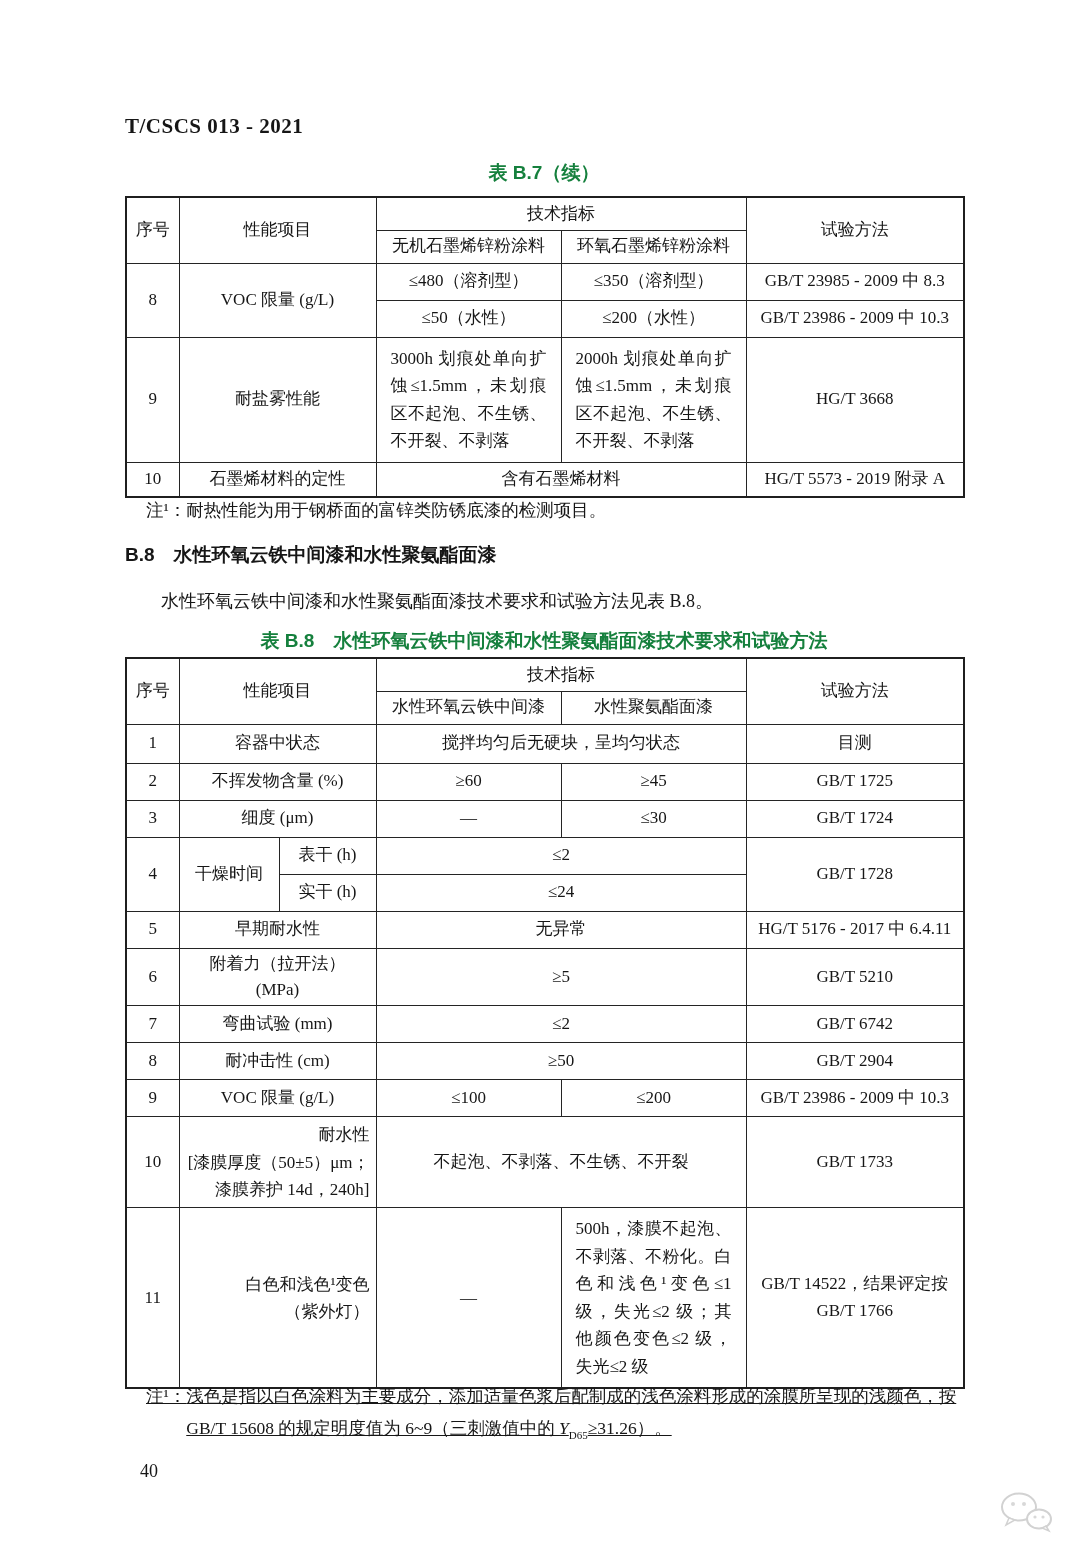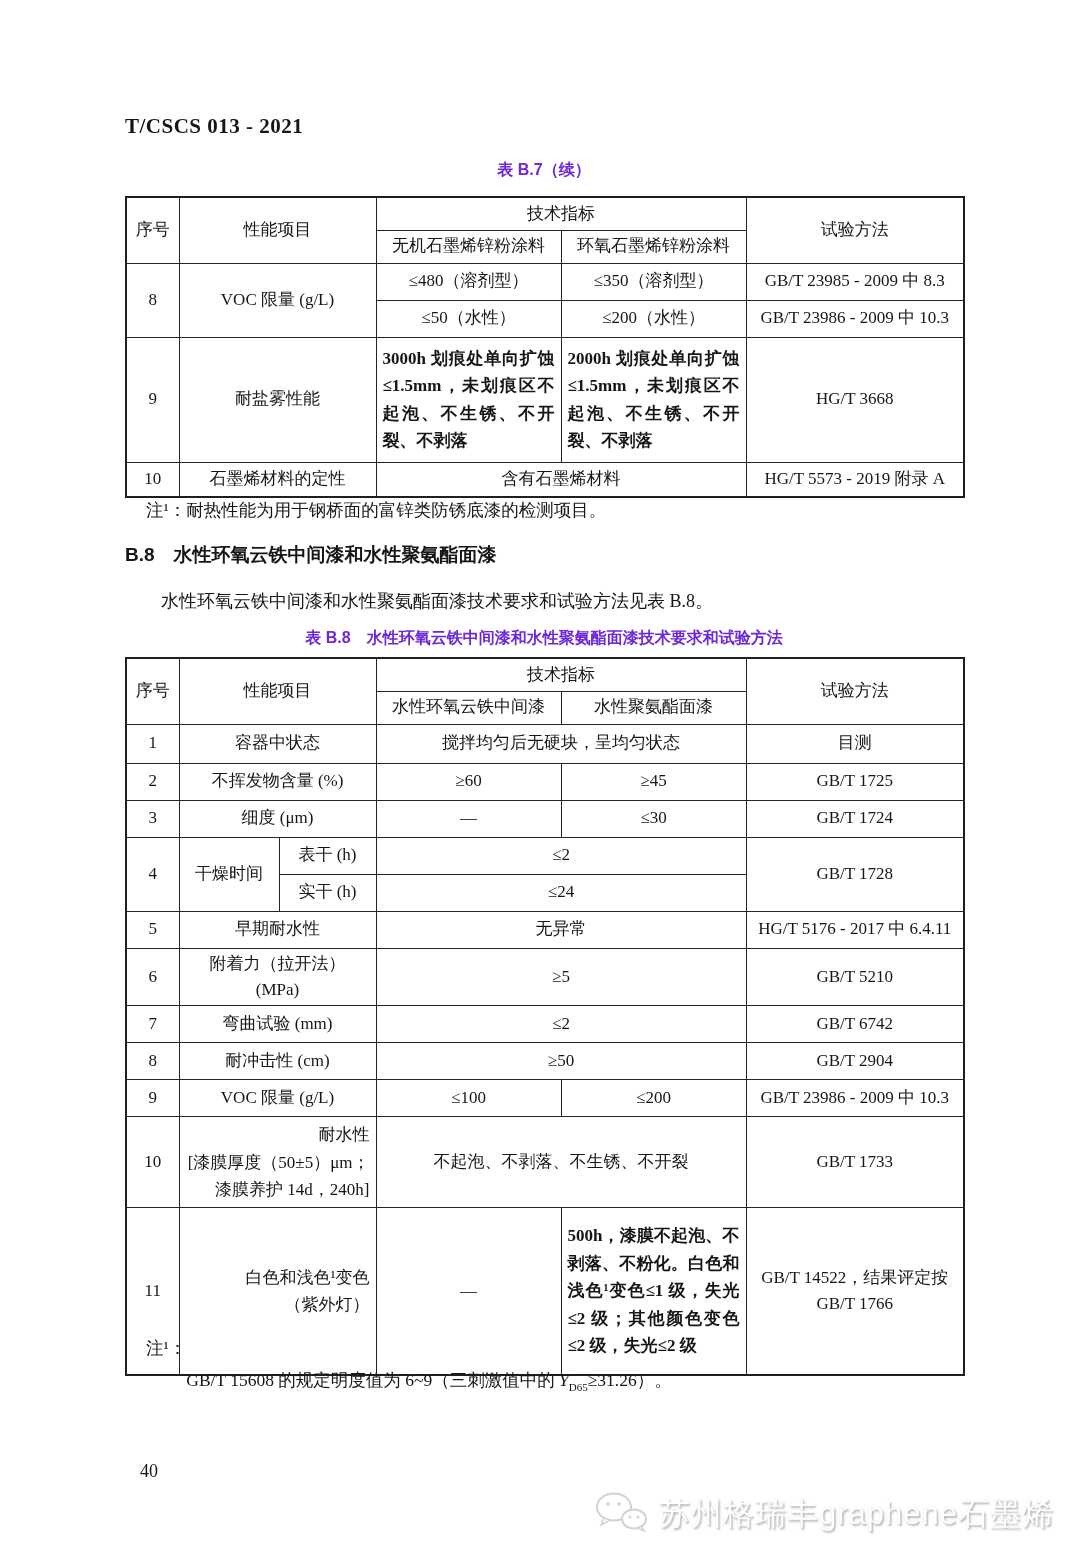--- a/index.html
+++ b/index.html
@@ -11,21 +11,21 @@
   }
 
   #doc-code {
     position:absolute; left:125px; top:114px;
     font-size:21px; font-weight:bold; letter-spacing:.5px;
   }
 
   .tbl-caption {
     position:absolute; left:125px; width:838px; text-align:center;
     font-family:"Liberation Sans","DejaVu Sans",sans-serif;
-    font-weight:bold; font-size:16px; color:#6d28d9;
+    font-weight:bold; font-size:19px; color:#15803d;
   }
   #caption-b7 { top:160px; }
   #caption-b8 { top:628px; }
 
   table {
     position:absolute; left:125px; width:838px;
     border-collapse:collapse; table-layout:fixed;
     border:2.5px solid #1f1f1f;
   }
   #table-b7 { top:196px; }
@@ -33,30 +33,30 @@
   td {
     border:1.5px solid #242424;
     font-size:17px; line-height:1.55;
     text-align:center; vertical-align:middle;
     padding:2px 6px;
     font-family:"Liberation Serif","DejaVu Serif",serif;
   }
   tr.hrow td { height:33px; }
   tr.r-sm td { height:37px; }
   td.just {
-    text-align:justify; padding:7px 6px; line-height:1.62;font-weight:bold;
+    text-align:justify; padding:7px 14px; line-height:1.62;
   }
   td.item-stack { padding:4px 6px; line-height:1.6; }
   .cell-line { display:block;text-align:right; }
 
   .note {
     position:absolute; left:146px; font-size:17.5px; line-height:1.85;
   }
   #note-b7 { top:494px; }
-  #note-b8 { top:1332px; width:828px; display:flex; }
+  #note-b8 { top:1380px; width:828px; display:flex;text-decoration:underline; }
   #note-b8 .note-prefix { flex:0 0 auto; white-space:pre; }
   sub.var-sub { font-size:11px; }
   .var-y { font-style:italic; }
 
   #heading-b8 {
     position:absolute; left:125px; top:542px;
     font-family:"Liberation Sans","DejaVu Sans",sans-serif;
     font-weight:bold; font-size:19px;
   }
   #intro-b8 {
@@ -240,21 +240,21 @@
       </td>
       <td>—</td>
       <td class="just">500h，漆膜不起泡、不剥落、不粉化。白色和浅色¹变色≤1 级，失光≤2 级；其他颜色变色≤2 级，失光≤2 级</td>
       <td style="padding:8px 10px">GB/T 14522，结果评定按 GB/T 1766</td>
     </tr>
   </tbody>
 </table>
 
 <div id="note-b8" class="note">
   <span class="note-prefix">注¹：</span>
-  <span><br>
+  <span><span>浅色是指以白色涂料为主要成分，添加适量色浆后配制成的浅色涂料形成的涂膜所呈现的浅颜色，按</span><br>
     <span>GB/T 15608 的规定明度值为 6~9（三刺激值中的 </span><span class="var-y">Y</span><sub class="var-sub">D65</sub><span>≥31.26）。</span>
   </span>
 </div>
 
 <div id="page-number">40</div>
 
 <div id="watermark">
   <span>
     <svg width="56" height="44" viewBox="0 0 56 44">
       <g fill="#ffffff" stroke="#d2d2d2" stroke-width="2">
@@ -264,14 +264,13 @@
         <path d="M48 36 L51 41 L44 38 Z" stroke-width="1.5"></path>
       </g>
       <g fill="#d8d8d8">
         <circle cx="15" cy="14" r="2"></circle>
         <circle cx="26" cy="14" r="2"></circle>
         <circle cx="37" cy="27" r="1.6"></circle>
         <circle cx="45" cy="27" r="1.6"></circle>
       </g>
     </svg>
   </span>
-  <span class="wm-text">苏州格瑞丰graphene石墨烯</span>
 </div>
 
 </body></html>

